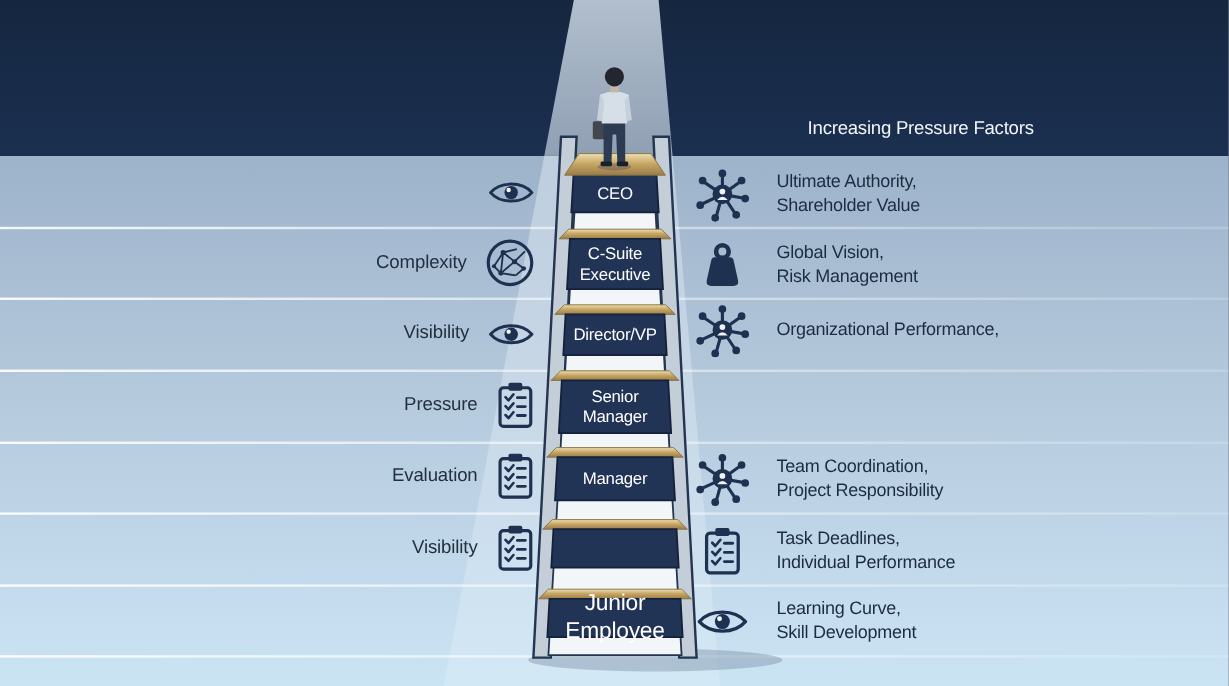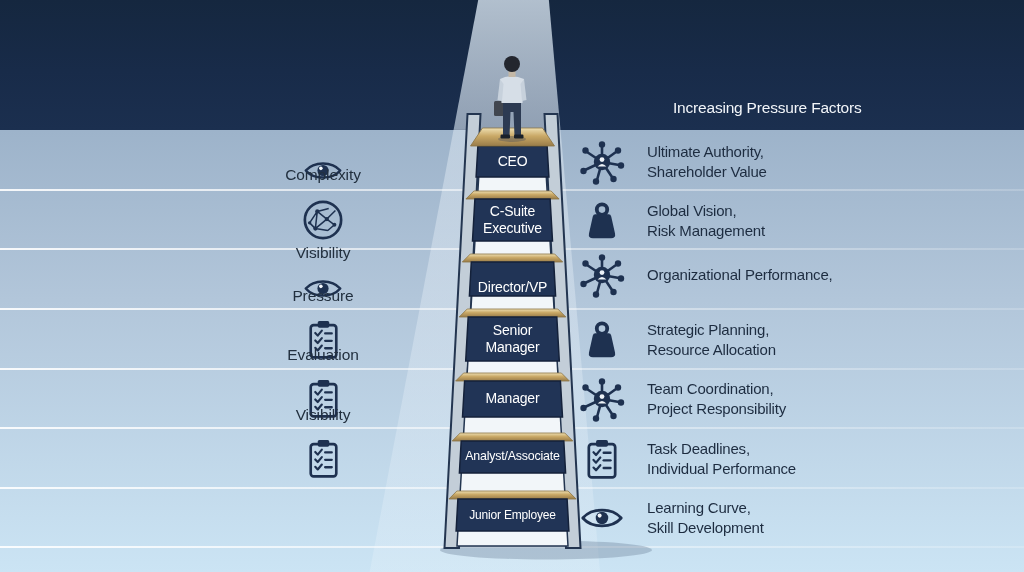--- a/index.html
+++ b/index.html
@@ -30,21 +30,21 @@
     font-size:15.5px; font-weight:normal; letter-spacing:-0.2px; white-space:nowrap;
   }
   .ladder-svg{position:absolute; left:0; top:0;}
   .rung-label{
     position:absolute; left:452px; width:121px; color:#ffffff;
     font-weight:normal; text-align:center; display:flex; align-items:center; justify-content:center;
     white-space:pre-line; line-height:1.25; letter-spacing:-0.2px;
   }
   .left-row{
     position:absolute; left:200px; width:246px; height:44px;
-    display:flex; align-items:center; justify-content:flex-end; gap:15px;flex-direction:column;
+    display:flex; align-items:center; justify-content:flex-end; gap:15px;
   }
   .left-row .lbl{color:#22303f; font-size:15.5px; letter-spacing:-0.1px; white-space:nowrap;}
   .icon-box{display:flex; align-items:center; justify-content:center; flex:0 0 auto;}
   .right-row{
     position:absolute; left:577px; width:440px; height:48px;
     display:flex; align-items:center; gap:20px;
   }
   .right-row .icon-box{width:50px;}
   .right-row .txt{color:#1d2c40; font-size:15px; line-height:20px; letter-spacing:-0.2px; white-space:nowrap;}
 </style>
@@ -163,26 +163,25 @@
       <path d="M500,79 L497.5,100 L502,101 L503.5,84 Z" fill="#c7d1dc"></path>
       <path d="M524,79 L526.5,100 L522,101 L520.5,84 Z" fill="#c7d1dc"></path>
       <rect x="508.5" y="70" width="7" height="7" fill="#c3b7a6"></rect>
       <circle cx="512" cy="64" r="8" fill="#23262e"></circle>
     </g>
   </svg>
 
   <div class="rung-label" style="top:146px;height:31px;font-size:14px">CEO</div>
   <div class="rung-label" style="top:199px;height:42px;font-size:14px">C-Suite
 Executive</div>
-  <div class="rung-label" style="top:262px;height:52px;font-size:14px">Director/VP</div>
+  <div class="rung-label" style="top:262px;height:34px;font-size:14px">Director/VP</div>
   <div class="rung-label" style="top:317px;height:44px;font-size:14px">Senior
 Manager</div>
   <div class="rung-label" style="top:381px;height:36px;font-size:14px">Manager</div>
-  <div class="rung-label" style="top:441px;height:32px;font-size:12.4px">Analyst/Associate</div>
-  <div class="rung-label" style="top:499px;height:32px;font-size:12px">Junior Employee</div>
+  <div class="rung-label" style="top:499px;height:32px;font-size:19px">Junior Employee</div>
 
   <div class="left-row" style="top:138px">
     <span class="lbl"></span>
     <span class="icon-box">
         <svg class="ic" width="40" height="23" style="color:#1e3150">
           <use href="#i-eye"></use>
         </svg>
       </span>
   </div>
   <div class="left-row" style="top:197px">
@@ -245,28 +244,20 @@
     <span class="txt"><span>Global Vision,</span><br><span>Risk Management</span></span>
   </div>
   <div class="right-row" style="top:251px">
     <span class="icon-box">
         <svg class="ic" width="46" height="46" style="color:#1e3150">
           <use href="#i-network"></use>
         </svg>
       </span>
     <span class="txt"><span>Organizational Performance,</span><br></span>
   </div>
-  <div class="right-row" style="top:316px">
-    <span class="icon-box">
-        <svg class="ic" width="38" height="40" style="color:#1e3150">
-          <use href="#i-weight"></use>
-        </svg>
-      </span>
-    <span class="txt"><span>Strategic Planning,</span><br><span>Resource Allocation</span></span>
-  </div>
   <div class="right-row" style="top:375px">
     <span class="icon-box">
         <svg class="ic" width="46" height="46" style="color:#1e3150">
           <use href="#i-network"></use>
         </svg>
       </span>
     <span class="txt"><span>Team Coordination,</span><br><span>Project Responsibility</span></span>
   </div>
   <div class="right-row" style="top:435px">
     <span class="icon-box">

